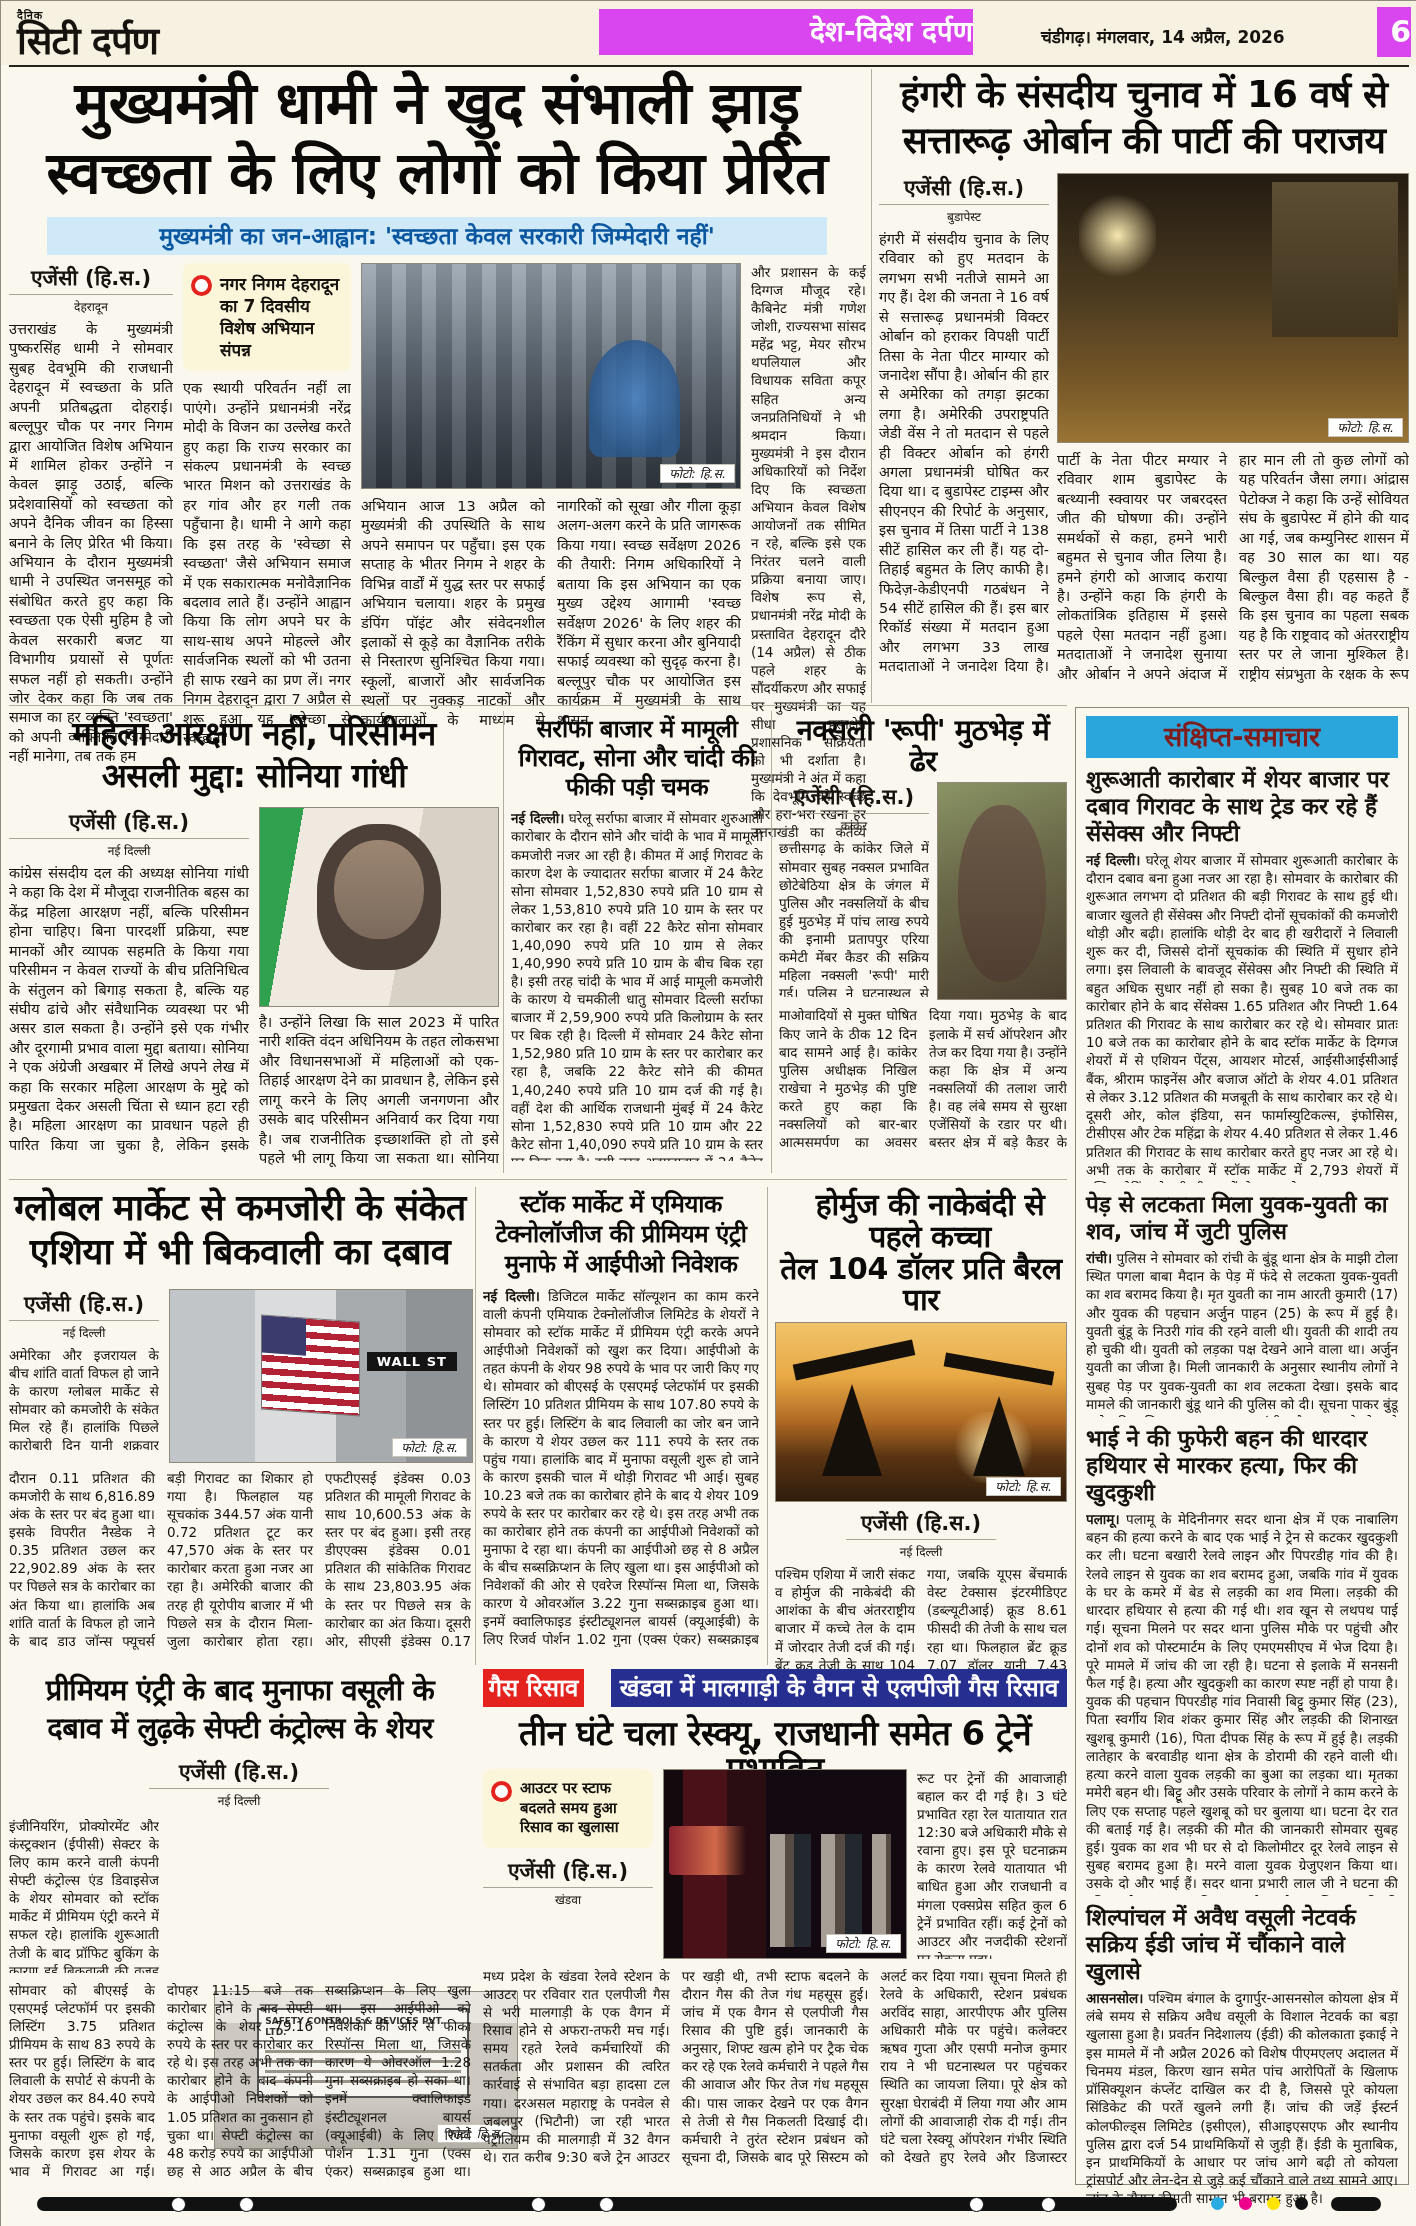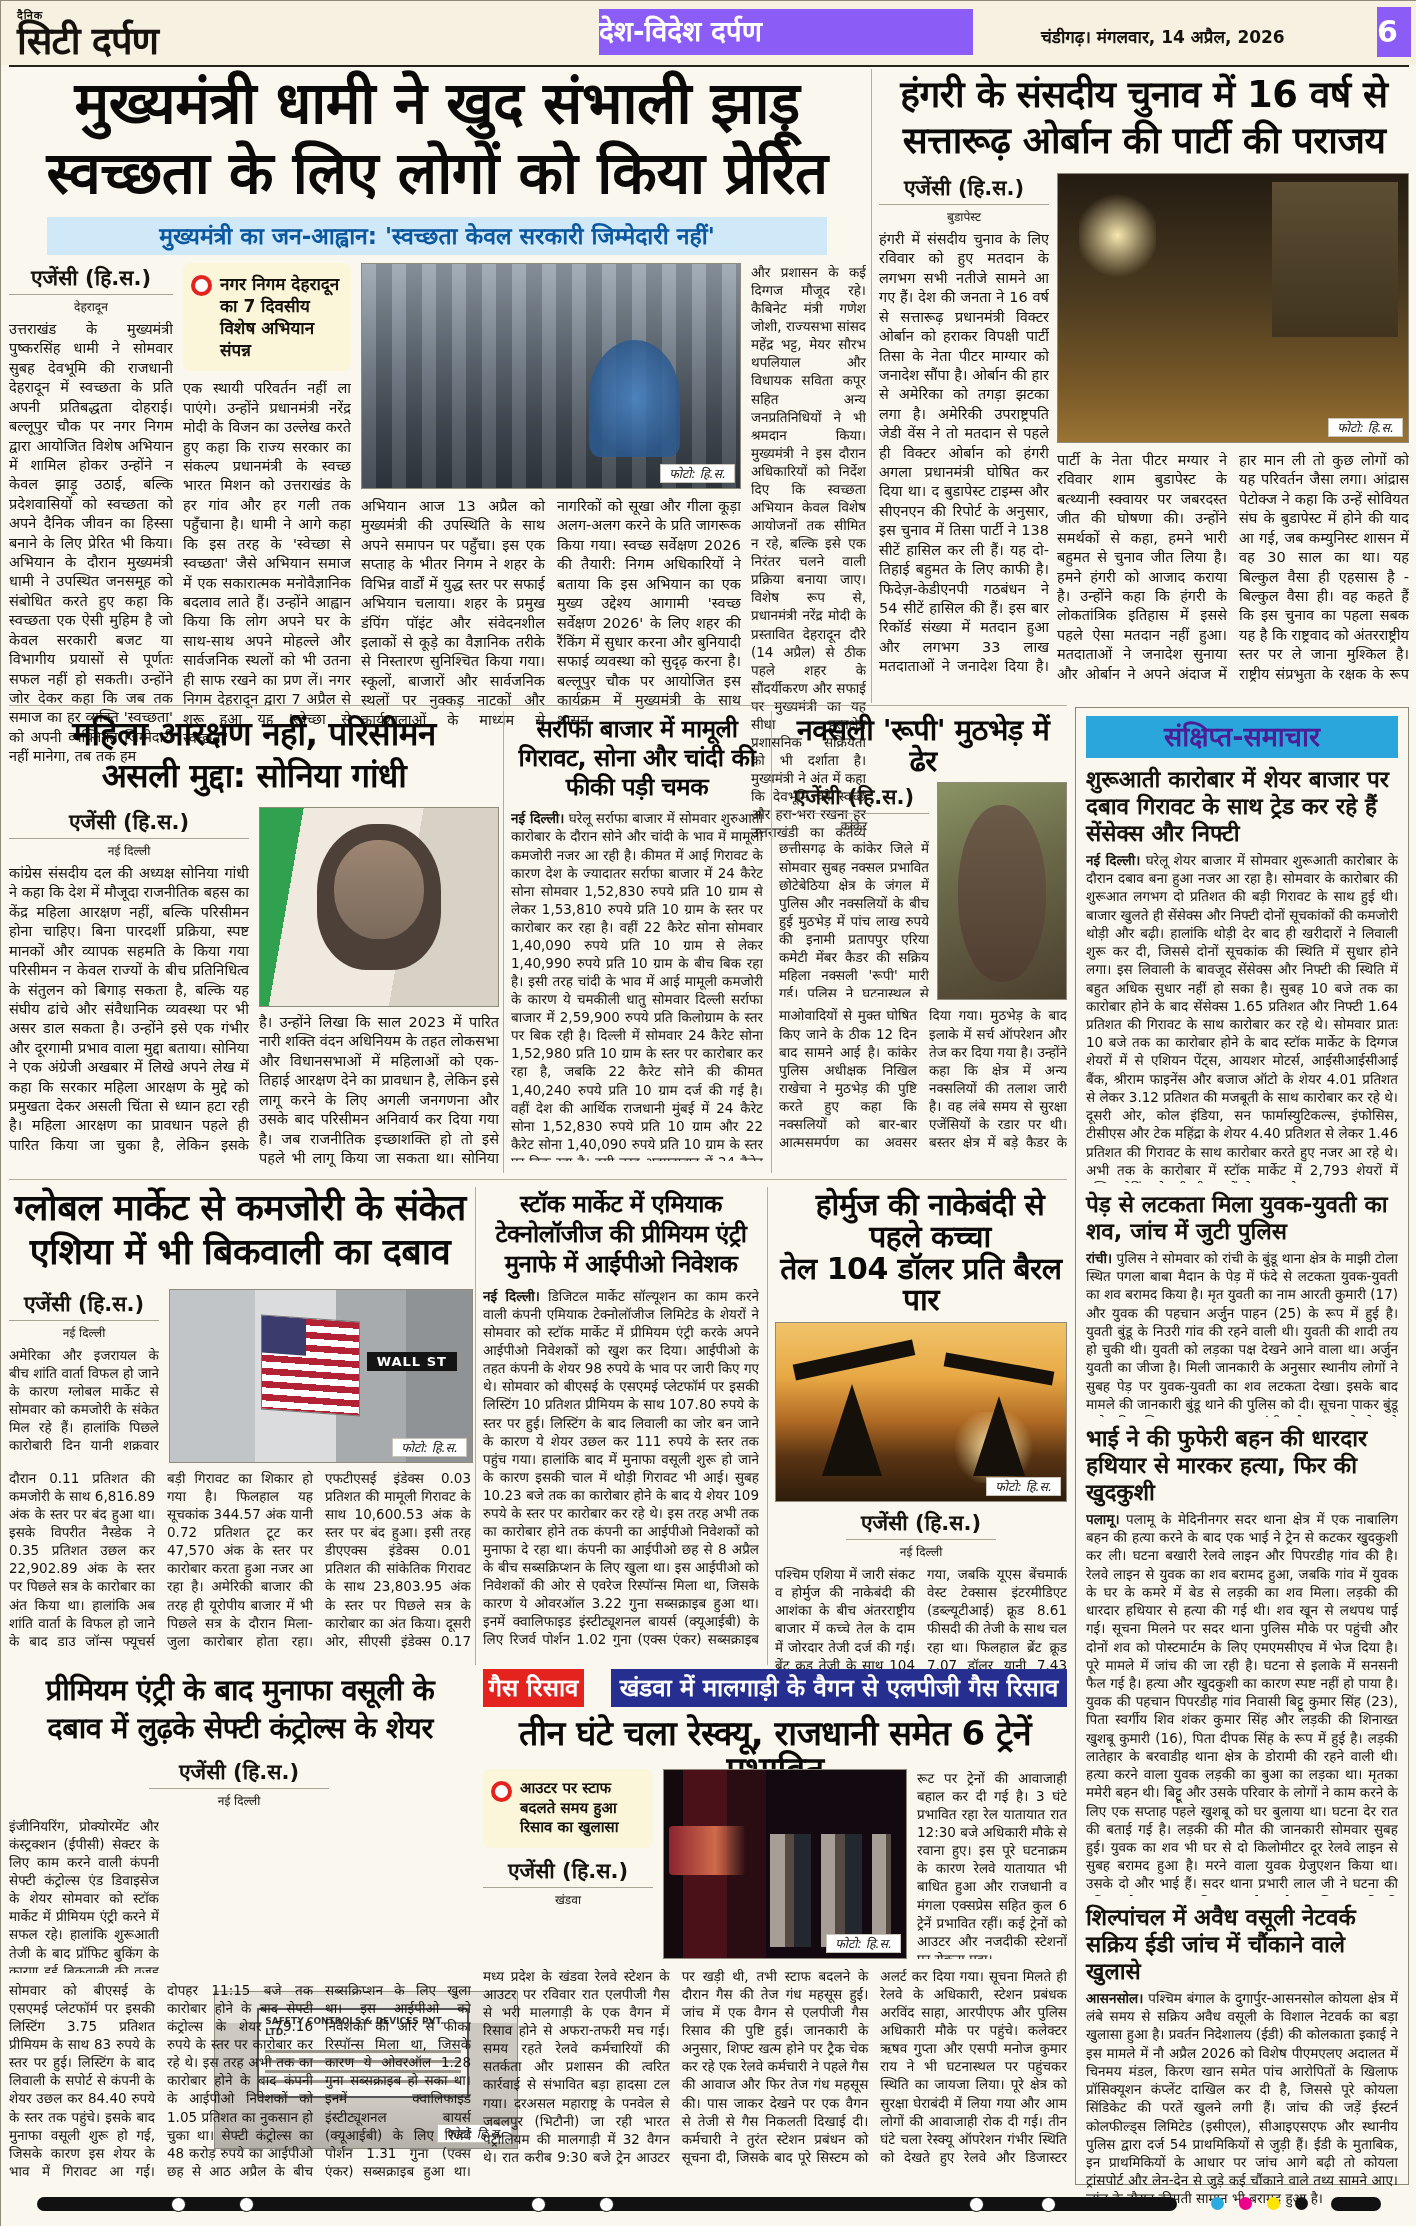--- a/index.html
+++ b/index.html
@@ -1,39 +1,39 @@
 <!DOCTYPE html>
 <html><head>
 <meta charset="utf-8">
 <style>
   html,body{margin:0;padding:0;background:#d8d4c8;}
   .page{position:relative;width:1416px;height:2226px;background:#faf7ee;font-family:"DejaVu Sans",sans-serif;color:#16130f;overflow:hidden;border:1px solid #8f8a7c;margin:0 auto;}
   .abs{position:absolute;}
   .hdr-strip{left:0;top:0;width:1416px;height:64px;background:#f6f1e0;}
   .masthead-daily{font-size:11px;font-weight:700;letter-spacing:1px;}
   .masthead-title{font-size:38px;font-weight:900;line-height:1.0;letter-spacing:-1px;}
-  .redbox{background:#8b5cf6;color:#fff;font-weight:800;text-align:left;}
+  .redbox{background:#d946ef;color:#fff;font-weight:800;text-align:right;}
   .datetext{font-size:17px;font-weight:700;}
   .hl{font-weight:800;text-align:center;line-height:1.06;letter-spacing:-.5px;color:#0c0a08;}
   .bluestrip{background:#cfe9f8;color:#0a57a0;font-weight:800;text-align:center;}
   .byline{font-weight:700;text-align:center;font-size:21px;border-bottom:1.5px solid #a9a396;padding-bottom:3px;margin-bottom:3px;}
   .dateline{text-align:center;font-size:12px;margin-bottom:5px;}
   .bodytext{font-size:14.5px;line-height:1.34;text-align:justify;overflow:hidden;}
   .small{font-size:13.5px;}
   .cols2{column-count:2;column-gap:12px;}
   .cols3{column-count:3;column-gap:12px;}
   .city{font-weight:700;}
   .ph{position:relative;border:1px solid #8f8a7c;overflow:hidden;}
   .cap{position:absolute;right:5px;bottom:5px;background:#ffffff;padding:0 8px;font-size:12.5px;font-style:italic;border:1px solid #c9c4b8;white-space:nowrap;}
   .vrule{width:1px;background:#b3ad9f;}
   .hrule{height:1px;background:#b3ad9f;}
   .hibox{background:#fbf5da;border-radius:8px;padding:10px 8px;display:flex;gap:8px;font-weight:800;font-size:17px;line-height:1.3;}
   .ring{width:13px;height:13px;border:4px solid #e4231f;border-radius:50%;flex:none;background:#fff;margin-top:2px;}
   .brief-box{border:1.5px solid #8b8678;background:#faf7ee;padding:6px 10px;box-sizing:border-box;}
-  .brief-title{background:#2ba6dd;color:#4c1d95;font-weight:800;text-align:center;font-size:27px;line-height:42px;height:42px;margin:2px 0 6px 0;}
+  .brief-title{background:#2ba6dd;color:#7f1d1d;font-weight:800;text-align:center;font-size:27px;line-height:42px;height:42px;margin:2px 0 6px 0;}
   .brief-head{font-weight:800;font-size:22.5px;line-height:1.2;margin:8px 0 4px 0;}
   .brief-body{font-size:13.5px;line-height:1.35;text-align:justify;overflow:hidden;}
   .kicker{background:#e4231f;color:#fff;font-weight:800;text-align:center;}
   .navybanner{background:#262e90;color:#fff;font-weight:800;text-align:center;}
   
   .ph-lead{background:linear-gradient(180deg,#9aa5b1 0%,#6e7a85 35%,#4a525c 70%,#333a42 100%);}
   .crowd{position:absolute;inset:0;background:repeating-linear-gradient(90deg,rgba(255,255,255,.10) 0 14px,rgba(0,0,0,.14) 14px 30px);}
   .jacket{position:absolute;right:16%;top:34%;width:24%;height:52%;background:radial-gradient(ellipse,#4a86c8,#2c5a90 70%);border-radius:50% 50% 12% 12%;opacity:.85;}
   .ph-hu{background:linear-gradient(180deg,#241c12,#4a3a20 45%,#7a5a28 80%,#9a7435);}
   .glow{position:absolute;left:6%;top:6%;width:22%;height:34%;background:radial-gradient(circle,#f7e7b0,rgba(0,0,0,0) 70%);}

